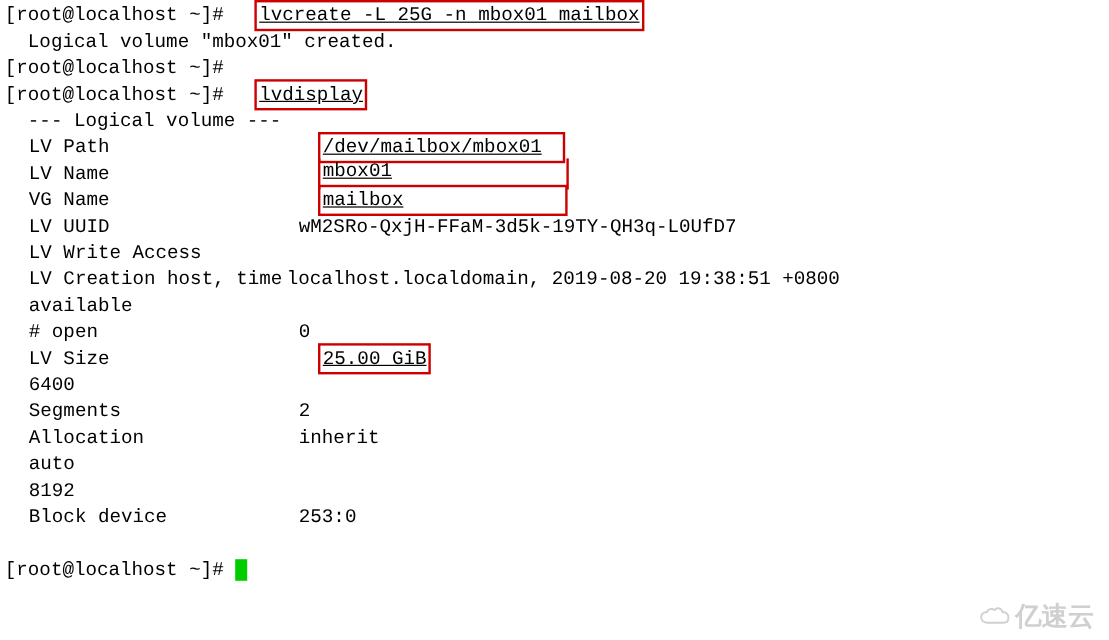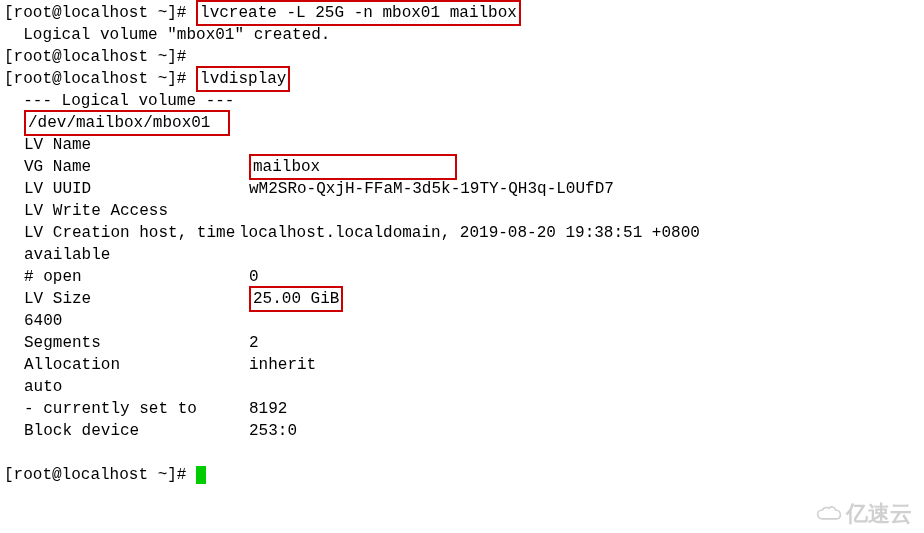--- a/index.html
+++ b/index.html
@@ -19,21 +19,22 @@
       position: relative;
     }
     .line {
       white-space: pre;
       position: relative;
     }
     .red-box {
       display: inline-block;
       border: 2px solid #cc0000;
       padding: 0 2px;
-      margin: -2px 0;
+      margin: -2px 16px;
+      text-decoration: underline;
     }
     .cursor {
       display: inline-block;
       width: 10px;
       height: 18px;
       background: #00cc00;
       vertical-align: text-bottom;
     }
     .watermark {
       position: absolute;
@@ -66,24 +67,26 @@
 </head>
 <body>
 
 <div class="line"><span>[root@localhost ~]# </span><span class="red-box">lvcreate -L 25G -n mbox01 mailbox</span></div>
 <div class="line">  Logical volume "mbox01" created.</div>
 <div class="line">[root@localhost ~]#</div>
 <div class="line"><span>[root@localhost ~]# </span><span class="red-box">lvdisplay</span></div>
 <div class="line">  --- Logical volume ---</div>
 
 <div class="field-row">
+    <span class="field-label">LV Path</span>
     <span class="red-box" style="padding-right:18px;">/dev/mailbox/mbox01</span>
   </div>
 <div class="field-row">
     <span class="field-label">LV Name</span>
+    <span class="red-box" style="padding-right:145px;border-top:none;border-bottom:none;">mbox01</span>
   </div>
 <div class="field-row">
     <span class="field-label">VG Name</span>
     <span class="red-box" style="padding-right:135px;">mailbox</span>
   </div>
 <div class="field-row">
     <span class="field-label">LV UUID</span>
     <span>wM2SRo-QxjH-FFaM-3d5k-19TY-QH3q-L0UfD7</span>
   </div>
 <div class="field-row">
@@ -112,21 +115,20 @@
     <span>2</span>
   </div>
 <div class="field-row">
     <span class="field-label">Allocation</span>
     <span>inherit</span>
   </div>
 <div class="field-row">
     <span>auto</span>
   </div>
 <div class="field-row">
-    <span class="field-label">- currently set to</span>
     <span>8192</span>
   </div>
 <div class="field-row">
     <span class="field-label">Block device</span>
     <span>253:0</span>
   </div>
 
 <div class="blank"></div>
 <div class="line"><span>[root@localhost ~]# </span><span class="cursor"></span></div>
 

